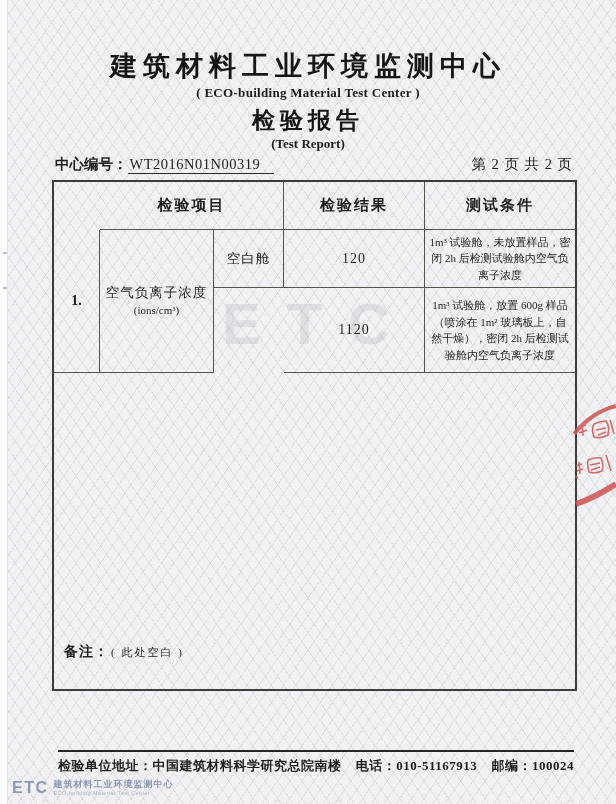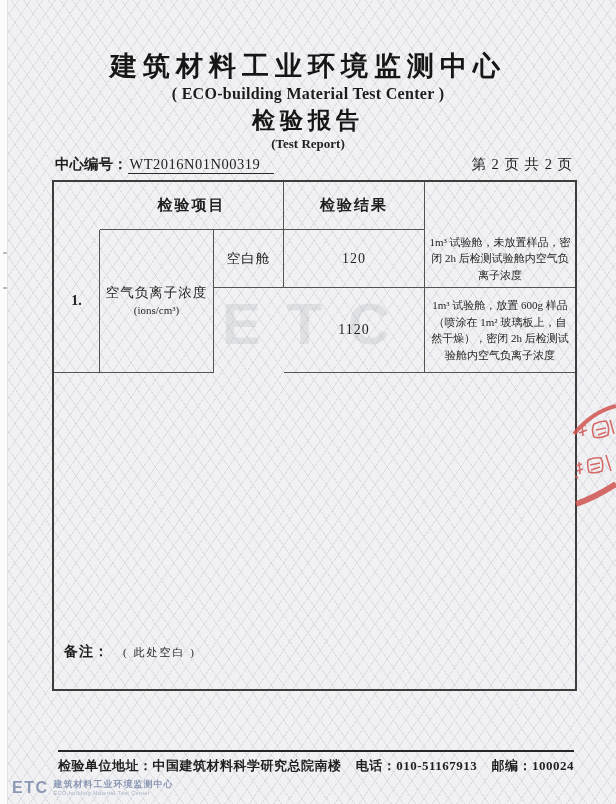--- a/index.html
+++ b/index.html
@@ -15,21 +15,21 @@
     font-family:"Liberation Serif","DejaVu Serif",serif;
     color:#1f1f1f;
   }
   .abs{position:absolute;}
   .center{left:0;width:616px;text-align:center;}
 
   #scan-edge{left:0;top:0;width:7px;height:804px;background:#fbfbfc;border-right:1px solid rgba(180,180,185,.35);}
   .speck{width:4px;height:2px;background:#8d8d90;opacity:.65;border-radius:1px;}
 
   #main-title{top:48px;font-size:27px;font-weight:700;letter-spacing:6px;color:#161616;}
-  #sub-title-en{top:85px;font-size:16px;font-weight:700;letter-spacing:.3px;color:#1c1c1c;}
+  #sub-title-en{top:85px;font-size:13px;font-weight:700;letter-spacing:.3px;color:#1c1c1c;}
   #report-title{top:105px;font-size:23px;font-weight:700;letter-spacing:5px;color:#161616;}
   #report-title-en{top:136px;font-size:13px;font-weight:700;}
 
   #refline{top:155px;left:55px;width:518px;display:flex;justify-content:space-between;align-items:center;gap:23px;}
   #report-no-label{font-size:14.5px;font-weight:700;}
   #report-no{font-size:14.5px;border-bottom:1px solid #2a2a2a;padding:0 14px 1px 2px;letter-spacing:.5px;}
   #page-info{font-size:14.5px;font-weight:400;letter-spacing:1px;}
 
   
   #report-table{
@@ -56,21 +56,21 @@
   .r4{grid-row:4;} .r5{grid-row:5;}
   .seq-cell{font-size:14px;font-weight:700;}
   .item-cell{flex-direction:column;line-height:1.35;}
   .item-name{font-size:13.5px;letter-spacing:1px;}
   .item-unit{font-size:11px;}
   .chamber-cell{font-size:13.5px;letter-spacing:1px;}
   .result-cell{font-size:14px;letter-spacing:1px;}
   .cond-cell{font-size:11px;line-height:1.5;padding:3px 4px;}
   .blank-cell{align-items:flex-start;justify-content:flex-start;text-align:left;
     font-size:14px;letter-spacing:3.5px;padding:4px 0 0 6px;}
-  .remark-cell{align-items:flex-start;justify-content:flex-start;text-align:left;padding:7px 0 0 10px;gap:12px;}
+  .remark-cell{align-items:flex-start;justify-content:flex-start;text-align:left;padding:7px 0 0 10px;}
   .remark-label{font-size:14px;font-weight:700;letter-spacing:1px;}
   .remark-value{font-size:11px;letter-spacing:2px;padding-left:2px;padding-top:2px;}
 
   #watermark{top:290px;left:222px;font-family:"Liberation Sans","DejaVu Sans",sans-serif;
     font-size:58px;font-weight:700;letter-spacing:26px;color:rgba(130,135,148,.16);}
 
   
   #red-stamp{top:400px;right:0;width:46px;height:115px;overflow:hidden;opacity:.85;}
 
   
@@ -105,20 +105,21 @@
   <div id="refline" class="abs">
     <span>
       <span id="report-no-label">中心编号：</span><span id="report-no">WT2016N01N00319</span>
     </span>
     <span id="page-info">第 2 页  共 2 页</span>
   </div>
 
   <div id="report-table" class="abs">
     <div class="cell th span-head r1 br bb">检验项目</div>
     <div class="cell th c4 r1 br bb">检验结果</div>
+    <div class="cell th c5 r1 bb">测试条件</div>
 
     <div class="cell seq-cell c1 span-rows br bb">1.</div>
     <div class="cell item-cell c2 span-rows br bb">
       <span class="item-name">空气负离子浓度</span>
       <span class="item-unit">(ions/cm³)</span>
     </div>
 
     <div class="cell chamber-cell c3 r2 br bb">空白舱</div>
     <div class="cell result-cell c4 r2 br bb">120</div>
     <div class="cell cond-cell c5 r2 bb">1m³ 试验舱，未放置样品，密闭 2h 后检测试验舱内空气负离子浓度</div>

